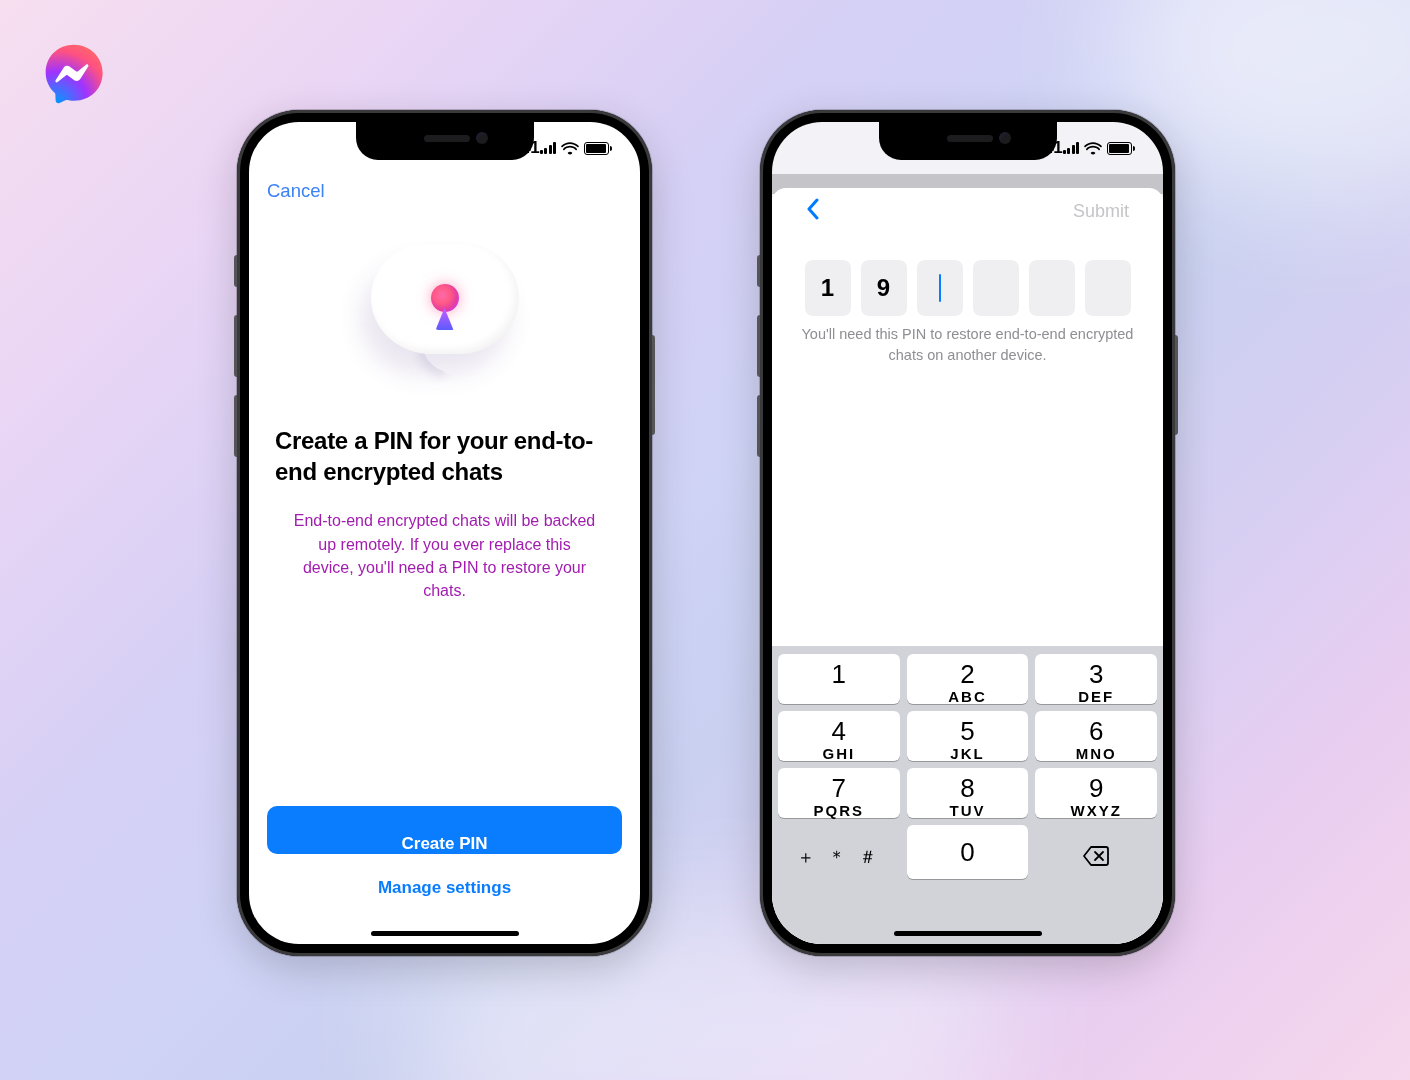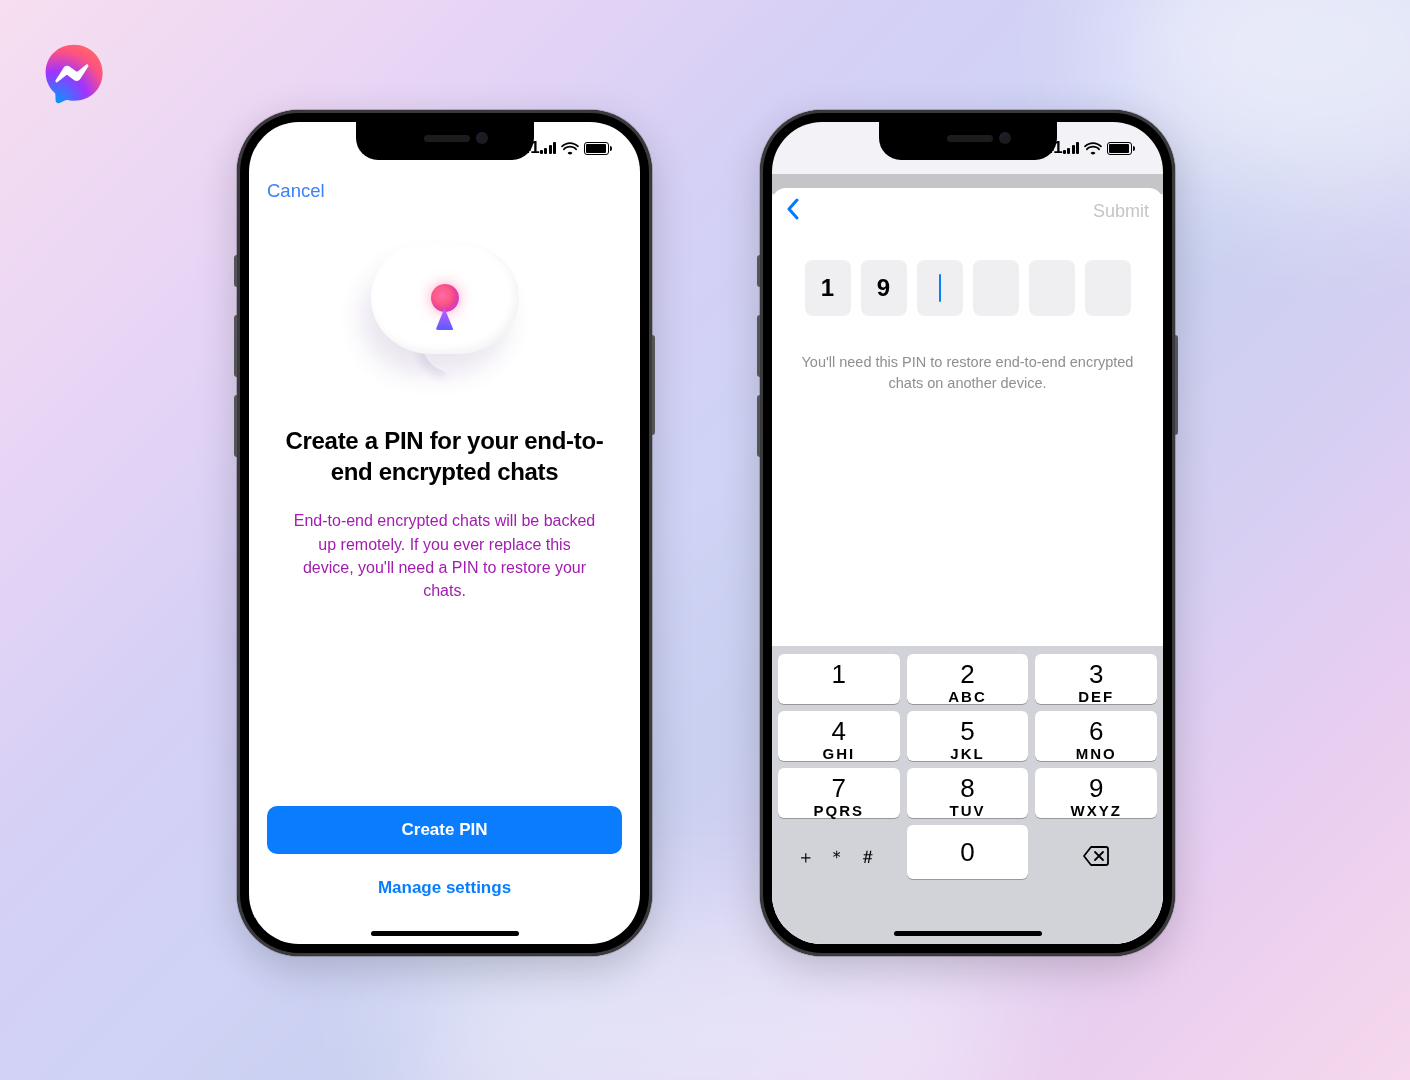--- a/index.html
+++ b/index.html
@@ -186,60 +186,59 @@
   clip-path: polygon(50% 0, 100% 100%, 0 100%);
   border-radius:2px;
   box-shadow: 0 0 12px rgba(120,90,255,.45);
 }
 
 .title1 {
   margin-top: 38px;
   font-size: 24px;
   font-weight: 700;
   letter-spacing: -.3px;
-  text-align:center;
   padding:0 26px;
   line-height:1.28;
 }
 .desc1 {
   margin-top: 22px;
   font-size:16px;
   line-height:1.45;
   color:#a21caf;
   text-align:center;
   padding:0 44px;
 }
 
 .btn-primary {
   position:absolute; left:18px; right:18px; bottom:90px;
   height:48px; border-radius:10px;
   background:#0a7dff;
   color:#fff; font-size:17px; font-weight:600;
-  display:flex; align-items:center; justify-content:center;
+  display:flex; align-items:flex-end; justify-content:center;
 }
 .link-secondary {
   position:absolute; left:0; right:0; bottom:46px;
   text-align:center; color:#0a7dff; font-weight:600; font-size:17px;
 }
 
 
 .dimstrip {
   height: 20px;
   background: rgba(120,120,125,.38);
 }
 .sheet {
   position:absolute; left:0; right:0; top:66px; bottom:0;
   background:#fff;
   border-top-left-radius: 14px;
   border-top-right-radius: 14px;
 }
 .sheet-hdr {
   height:46px;
   display:flex; align-items:center; justify-content:space-between;
-  padding:0 14px;
+  padding:0 34px;
 }
 .back { color:#007aff; font-size:26px; line-height:1; font-weight:400; }
 .submit { color:#c5c5c8; font-size:18px; }
 .title2 {
   text-align:center; font-size:22px; font-weight:700; letter-spacing:-.3px;
   margin-top: 6px;
 }
 .pinrow {
   display:flex; gap:10px; justify-content:center;
   margin-top: 26px;
@@ -249,21 +248,21 @@
   background:#efeff1;
   display:flex; align-items:center; justify-content:center;
   font-size:24px; font-weight:600;
 }
 .cursor {
   width:2px; height:28px; background:#0a7dff; border-radius:2px;
   animation: blink 1s steps(1) infinite;
 }
 @keyframes blink { 50% { opacity:0; } }
 .hint {
-  margin-top:36px; padding:0 26px;
+  margin-top:8px; padding:0 26px;
   text-align:center; font-size:14.5px; line-height:1.45; color:#8e8e93;
 }
 
 
 .keypad {
   position:absolute; left:0; right:0; bottom:0;
   background:#d1d3d9;
   padding:8px 6px 58px;
 }
 .krow { display:flex; gap:7px; margin-bottom:7px; }

